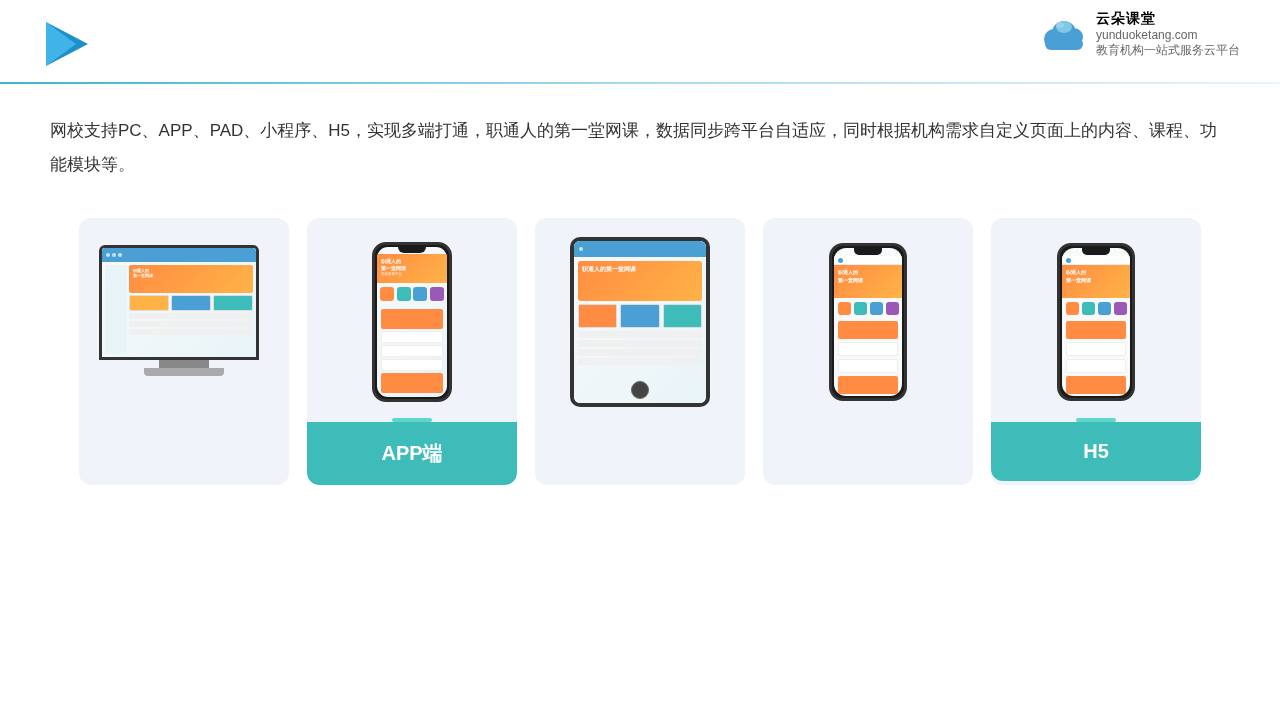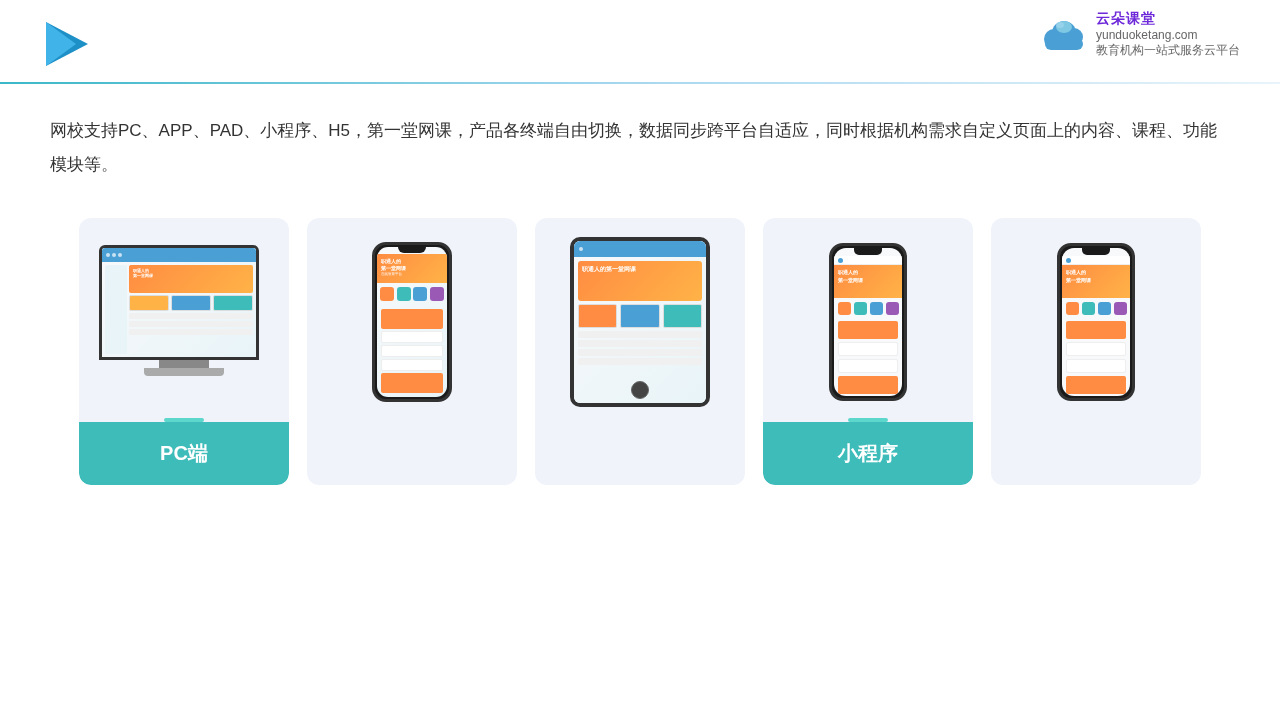--- a/index.html
+++ b/index.html
@@ -43,21 +43,21 @@
       width: 48px;
       height: 36px;
     }
     .brand-text {
       display: flex;
       flex-direction: column;
       align-items: flex-start;
     }
     .brand-name {
       font-size: 14px;
-      color: #6d28d9;
+      color: #000000;
       font-weight: bold;
       letter-spacing: 1px;
     }
     .brand-sub {
       font-size: 12px;
       color: #666;
       white-space: nowrap;
     }
 
     
@@ -525,21 +525,21 @@
       <span class="brand-name">云朵课堂</span>
       <span class="brand-sub">yunduoketang.com</span>
       <span class="brand-sub">教育机构一站式服务云平台</span>
     </div>
   </div>
 </div>
 
 <div class="divider"></div>
 
 <div class="description">
-  <p>网校支持PC、APP、PAD、小程序、H5，第一堂网课，产品各终端自由切换，数据同步跨平台自适应，同时根据机构需求自定义页面上的内容、课程、功能模块等。</p>
+  <p>网校支持PC、APP、PAD、小程序、H5，实现多端打通，职通人的第一堂网课，数据同步跨平台自适应，同时根据机构需求自定义页面上的内容、课程、功能模块等。</p>
 </div>
 
 <div class="cards-section">
 
   <div class="card">
     <div class="card-image-area">
       <div class="pc-mockup">
         <div class="pc-screen-frame">
           <div class="pc-screen-content">
             <div class="pc-nav">
@@ -564,24 +564,20 @@
                   <div class="pc-row-item"></div>
                 </div>
               </div>
             </div>
           </div>
         </div>
         <div class="pc-stand-top"></div>
         <div class="pc-stand-bottom"></div>
       </div>
     </div>
-    <div class="card-label-wrap">
-      <div class="card-label-top-bar"></div>
-      <div class="card-label">PC端</div>
-    </div>
   </div>
 
   <div class="card">
     <div class="card-image-area">
       <div class="phone-mockup">
         <div class="phone-frame">
           <div class="phone-notch"></div>
           <div class="phone-screen">
             <div style="height:12px;"></div>
             <div class="phone-banner">
@@ -597,20 +593,24 @@
             <div class="phone-content-row">
               <div class="phone-content-block-orange"></div>
               <div class="phone-content-block"></div>
               <div class="phone-content-block"></div>
               <div class="phone-content-block"></div>
               <div class="phone-content-block-orange"></div>
             </div>
           </div>
         </div>
       </div>
+    </div>
+    <div class="card-label-wrap">
+      <div class="card-label-top-bar"></div>
+      <div class="card-label">APP端</div>
     </div>
   </div>
 
   <div class="card">
     <div class="card-image-area">
       <div class="pad-mockup">
         <div class="pad-frame">
           <div class="pad-screen">
             <div class="pad-nav">
               <div class="pc-nav-dot"></div>
@@ -659,24 +659,20 @@
             <div class="mini-phone-cards">
               <div class="mini-phone-card-orange"></div>
               <div class="mini-phone-card-block"></div>
               <div class="mini-phone-card-block"></div>
               <div class="mini-phone-card-orange"></div>
             </div>
           </div>
         </div>
       </div>
     </div>
-    <div class="card-label-wrap">
-      <div class="card-label-top-bar"></div>
-      <div class="card-label">小程序</div>
-    </div>
   </div>
 
   <div class="card">
     <div class="card-image-area">
       <div class="mini-phone-mockup">
         <div class="mini-phone-frame">
           <div class="mini-phone-notch"></div>
           <div class="mini-phone-screen">
             <div class="mini-phone-top">
               <div class="mini-phone-top-dot"></div>
@@ -693,15 +689,19 @@
             <div class="mini-phone-cards">
               <div class="mini-phone-card-orange"></div>
               <div class="mini-phone-card-block"></div>
               <div class="mini-phone-card-block"></div>
               <div class="mini-phone-card-orange"></div>
             </div>
           </div>
         </div>
       </div>
     </div>
+    <div class="card-label-wrap">
+      <div class="card-label-top-bar"></div>
+      <div class="card-label">H5</div>
+    </div>
   </div>
 
 </div>
 
 </body></html>

